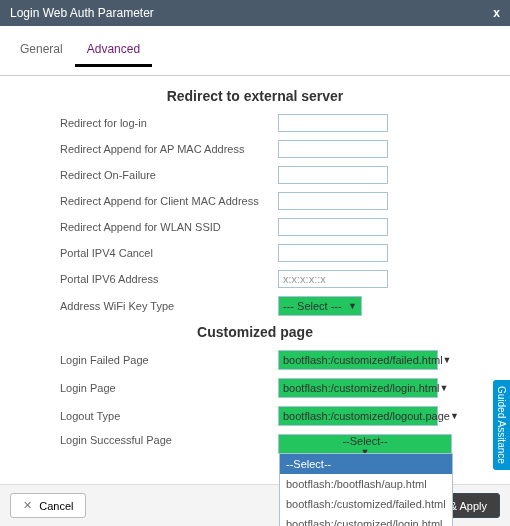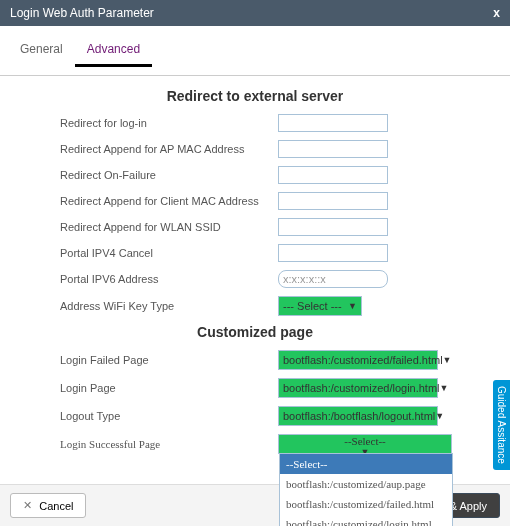--- a/index.html
+++ b/index.html
@@ -188,21 +188,21 @@
   <div class="form-row">
     <div class="form-label">Redirect Append for WLAN SSID</div>
     <input class="form-input" style="">
   </div>
   <div class="form-row">
     <div class="form-label">Portal IPV4 Cancel</div>
     <input class="form-input" style="">
   </div>
   <div class="form-row">
     <div class="form-label">Portal IPV6 Address</div>
-    <input class="form-input" style="color: rgb(153, 153, 153); border-radius: 8px;" value="x:x:x:x::x">
+    <input class="form-input" style="color: rgb(153, 153, 153);" value="x:x:x:x::x">
   </div>
   <div class="form-row">
     <div class="form-label">Address WiFi Key Type</div>
     <div class="form-select small">
       <span>--- Select ---</span>
       <span class="caret">▼</span>
     </div>
   </div>
 
   <div class="section-title">Customized page</div>
@@ -217,32 +217,32 @@
   <div class="form-row">
     <div class="form-label">Login Page</div>
     <div class="form-select">
       <span>bootflash:/customized/login.html</span>
       <span class="caret">▼</span>
     </div>
   </div>
   <div class="form-row">
     <div class="form-label">Logout Type</div>
     <div class="form-select">
-      <span>bootflash:/bootflash/logout.html</span>
-      <span class="caret">▼</span>
-    </div>
-  </div>
-  <div class="form-row" style="align-items:center;font-family:Liberation Serif, serif;">
+      <span>bootflash:/customized/logout.page</span>
+      <span class="caret">▼</span>
+    </div>
+  </div>
+  <div class="form-row" style="align-items:flex-start;">
     <div class="form-label">Login Successful Page</div>
     <div class="form-select" style="width:174px;flex-direction:column;">
       <span>--Select--</span>
       <span class="caret">▼</span>
       <div class="dropdown-list">
         <div class="dropdown-item selected">--Select--</div>
-        <div class="dropdown-item">bootflash:/customized/aup.page</div>
+        <div class="dropdown-item">bootflash:/bootflash/aup.html</div>
         <div class="dropdown-item">bootflash:/customized/failed.html</div>
         <div class="dropdown-item">bootflash:/customized/login.html</div>
 
       </div>
     </div>
   </div>
 
 </div>
 
 <div class="side-tab">Guided Assitance</div>

